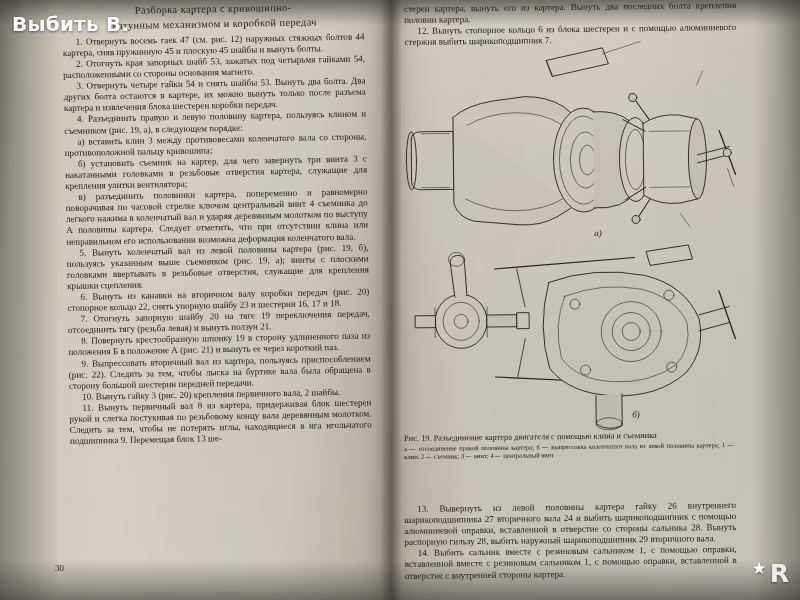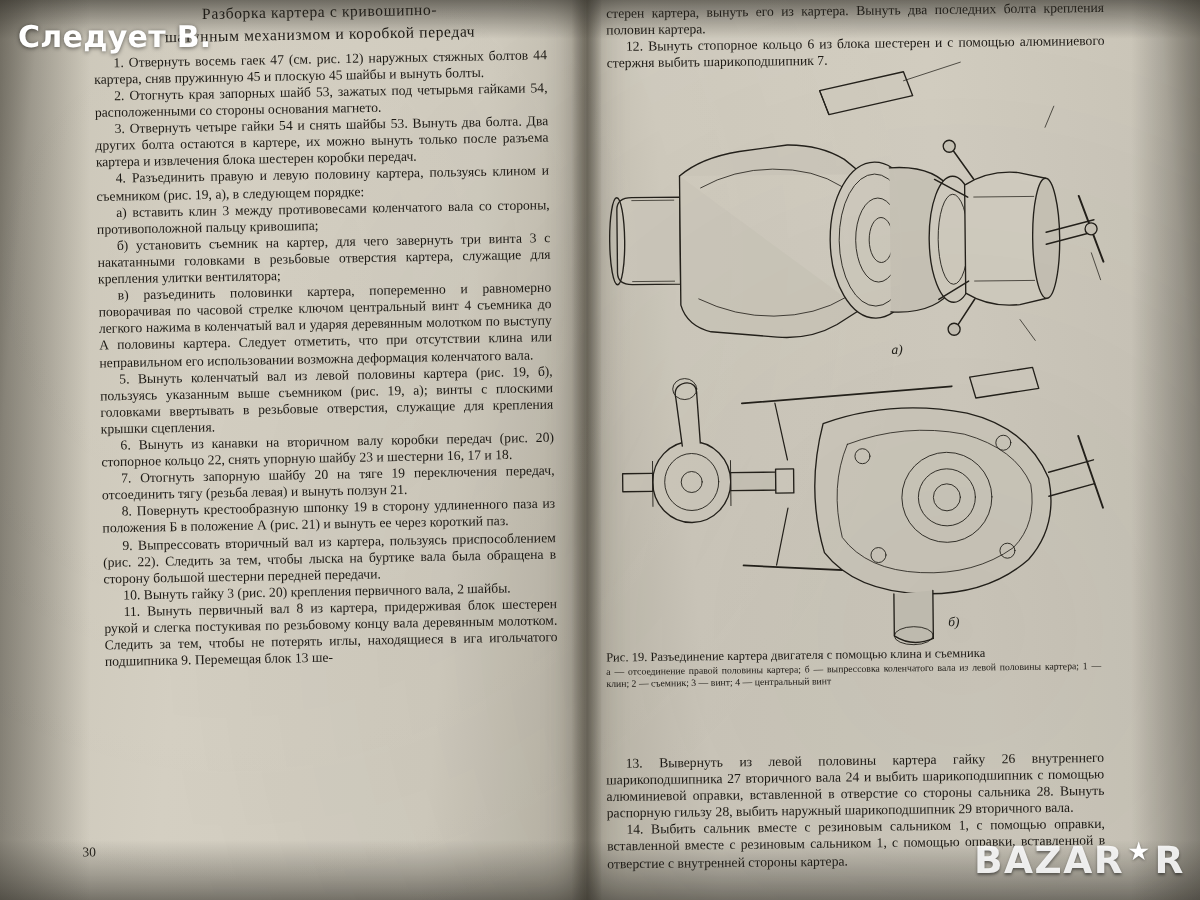--- a/index.html
+++ b/index.html
@@ -338,20 +338,19 @@
       <p class="p">14. Выбить сальник вместе с резиновым сальником 1, с помощью оправки, вставленной вместе с резиновым сальником 1, с помощью оправки, вставленной в отверстие с внутренней стороны картера.</p>
     </div>
 
     <div class="top-shadow"></div>
     <div class="bottom-shadow"></div>
     <div class="left-edge-shadow"></div>
     <div class="right-edge-shadow"></div>
     <div class="grain"></div>
   </div>
 
-  <div class="nickname">Следует В.</div>
+  <div class="nickname">Выбить В.</div>
 
   <div class="watermark">
-    <span>BAZAR</span>
     <span class="wm-star">★</span>
     <span>R</span>
   </div>
 </div>
 
 </body></html>

